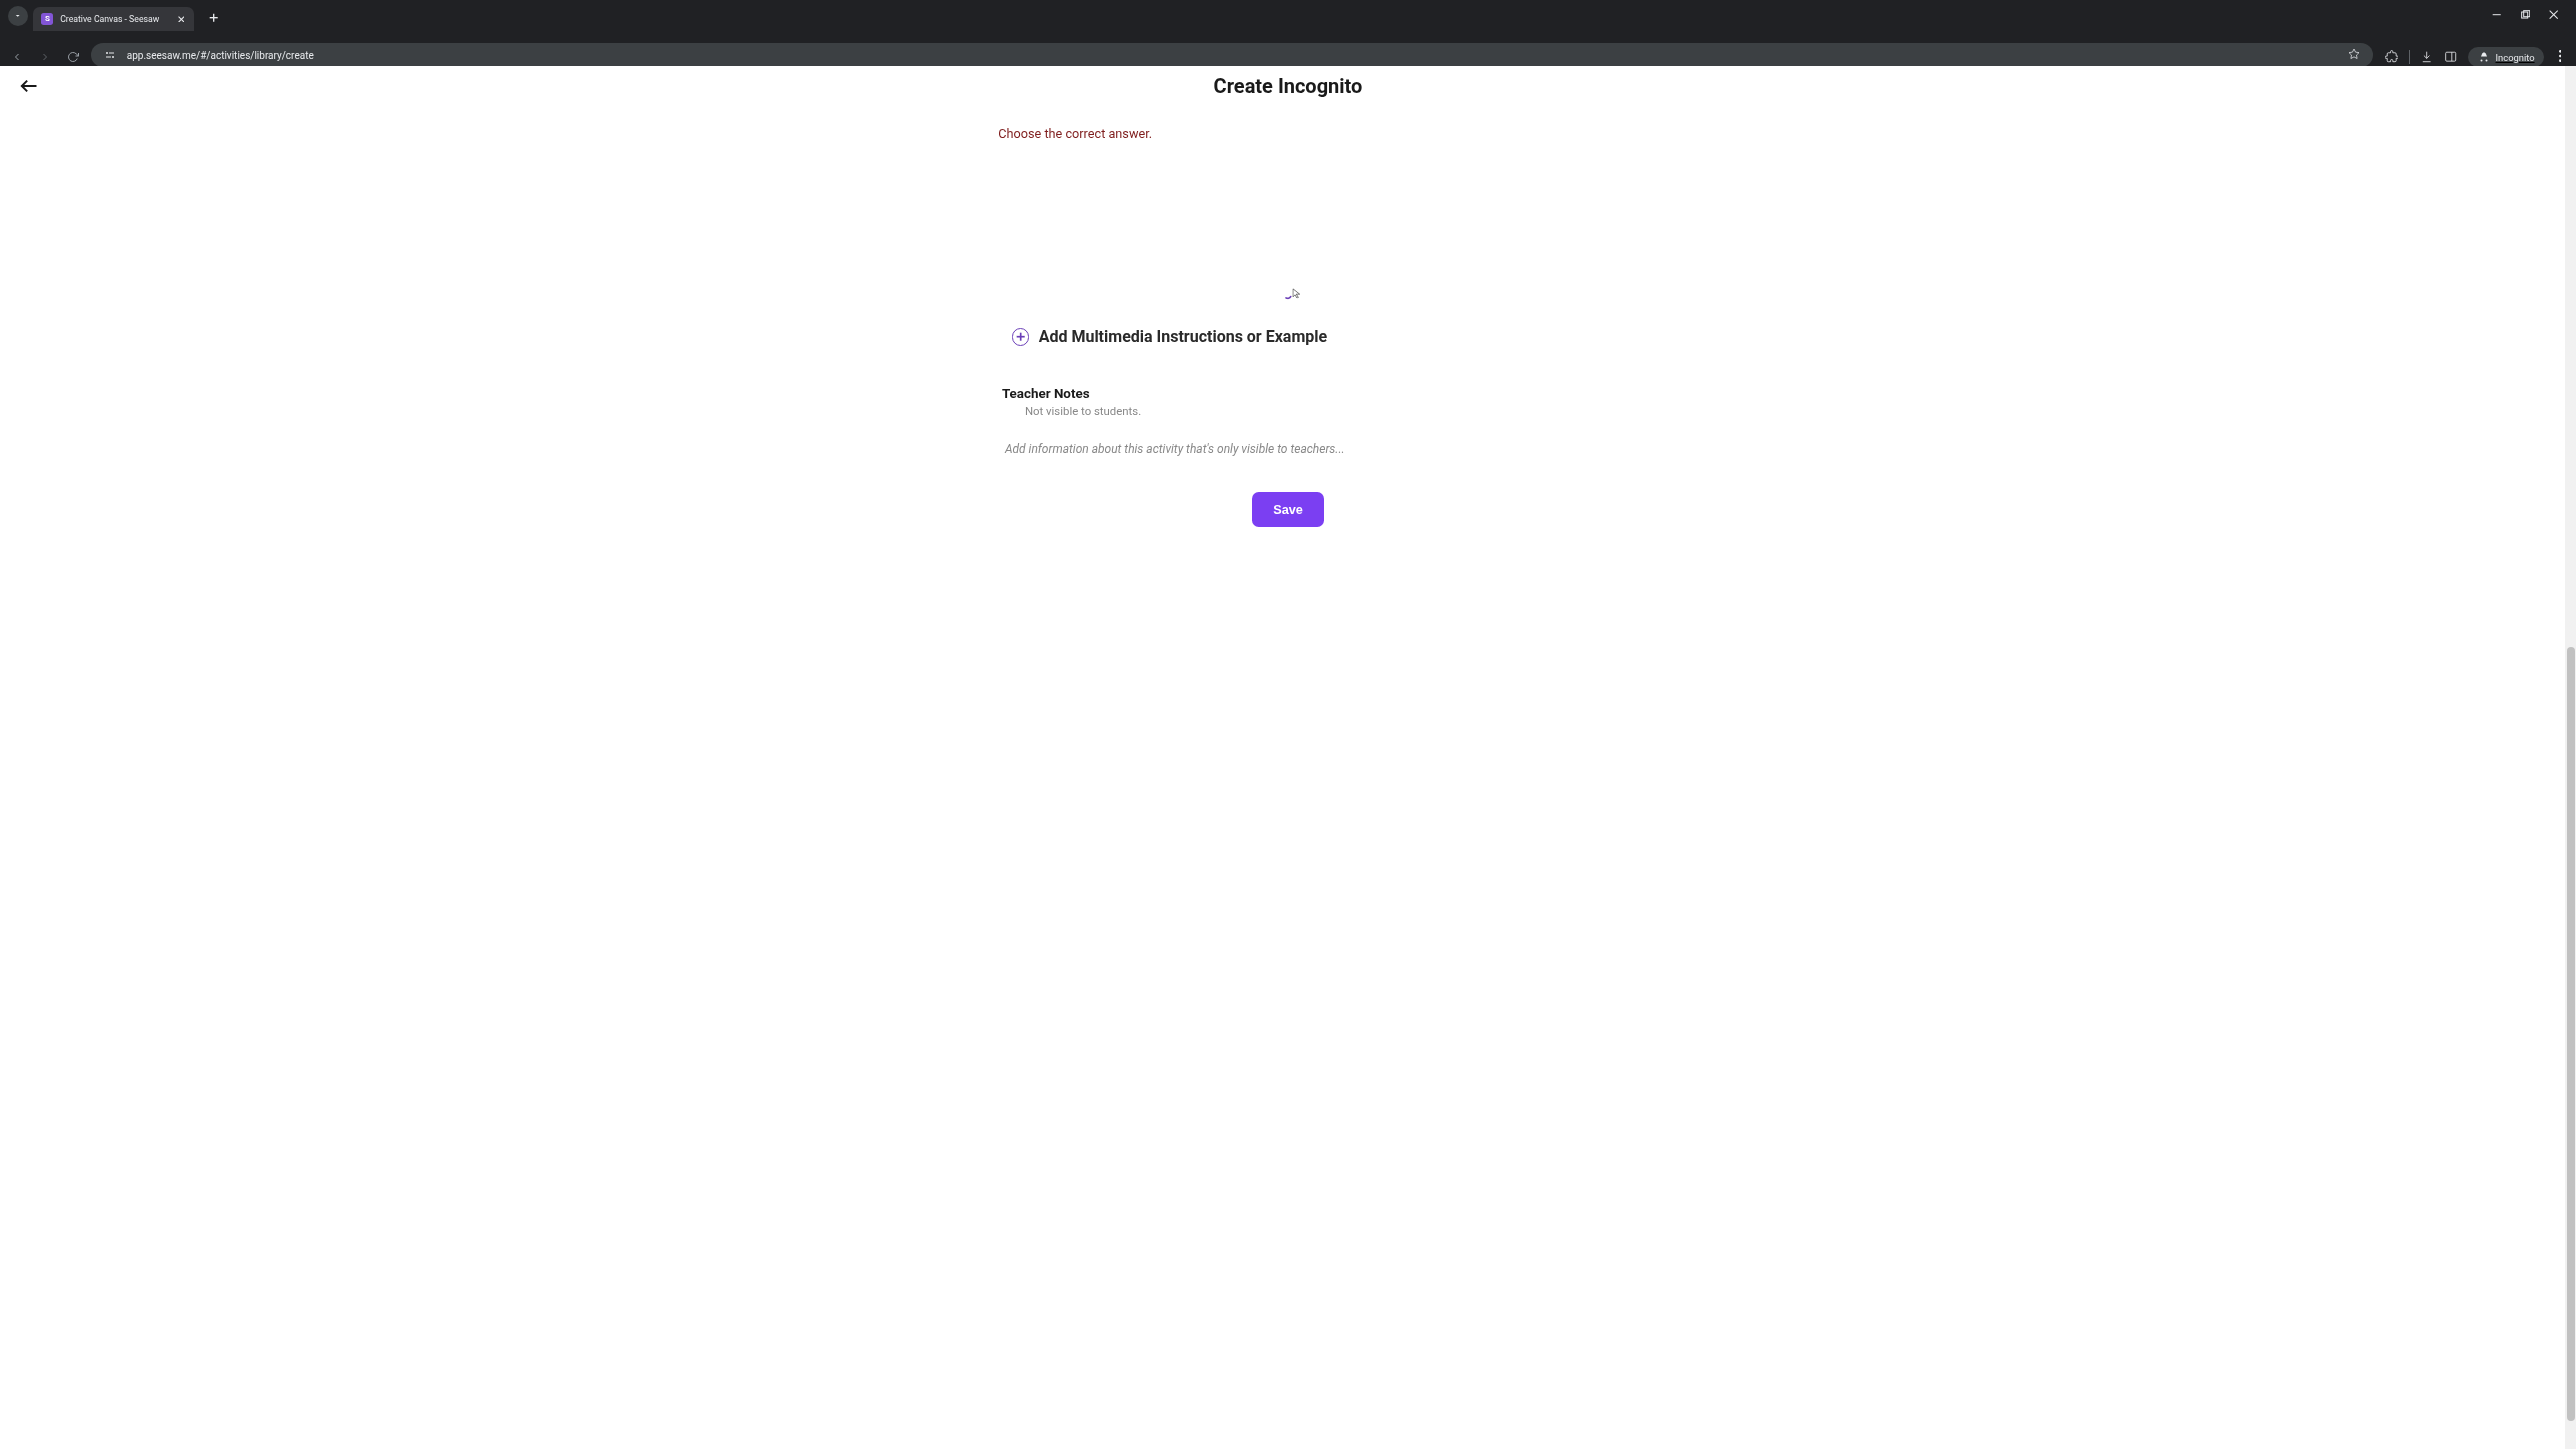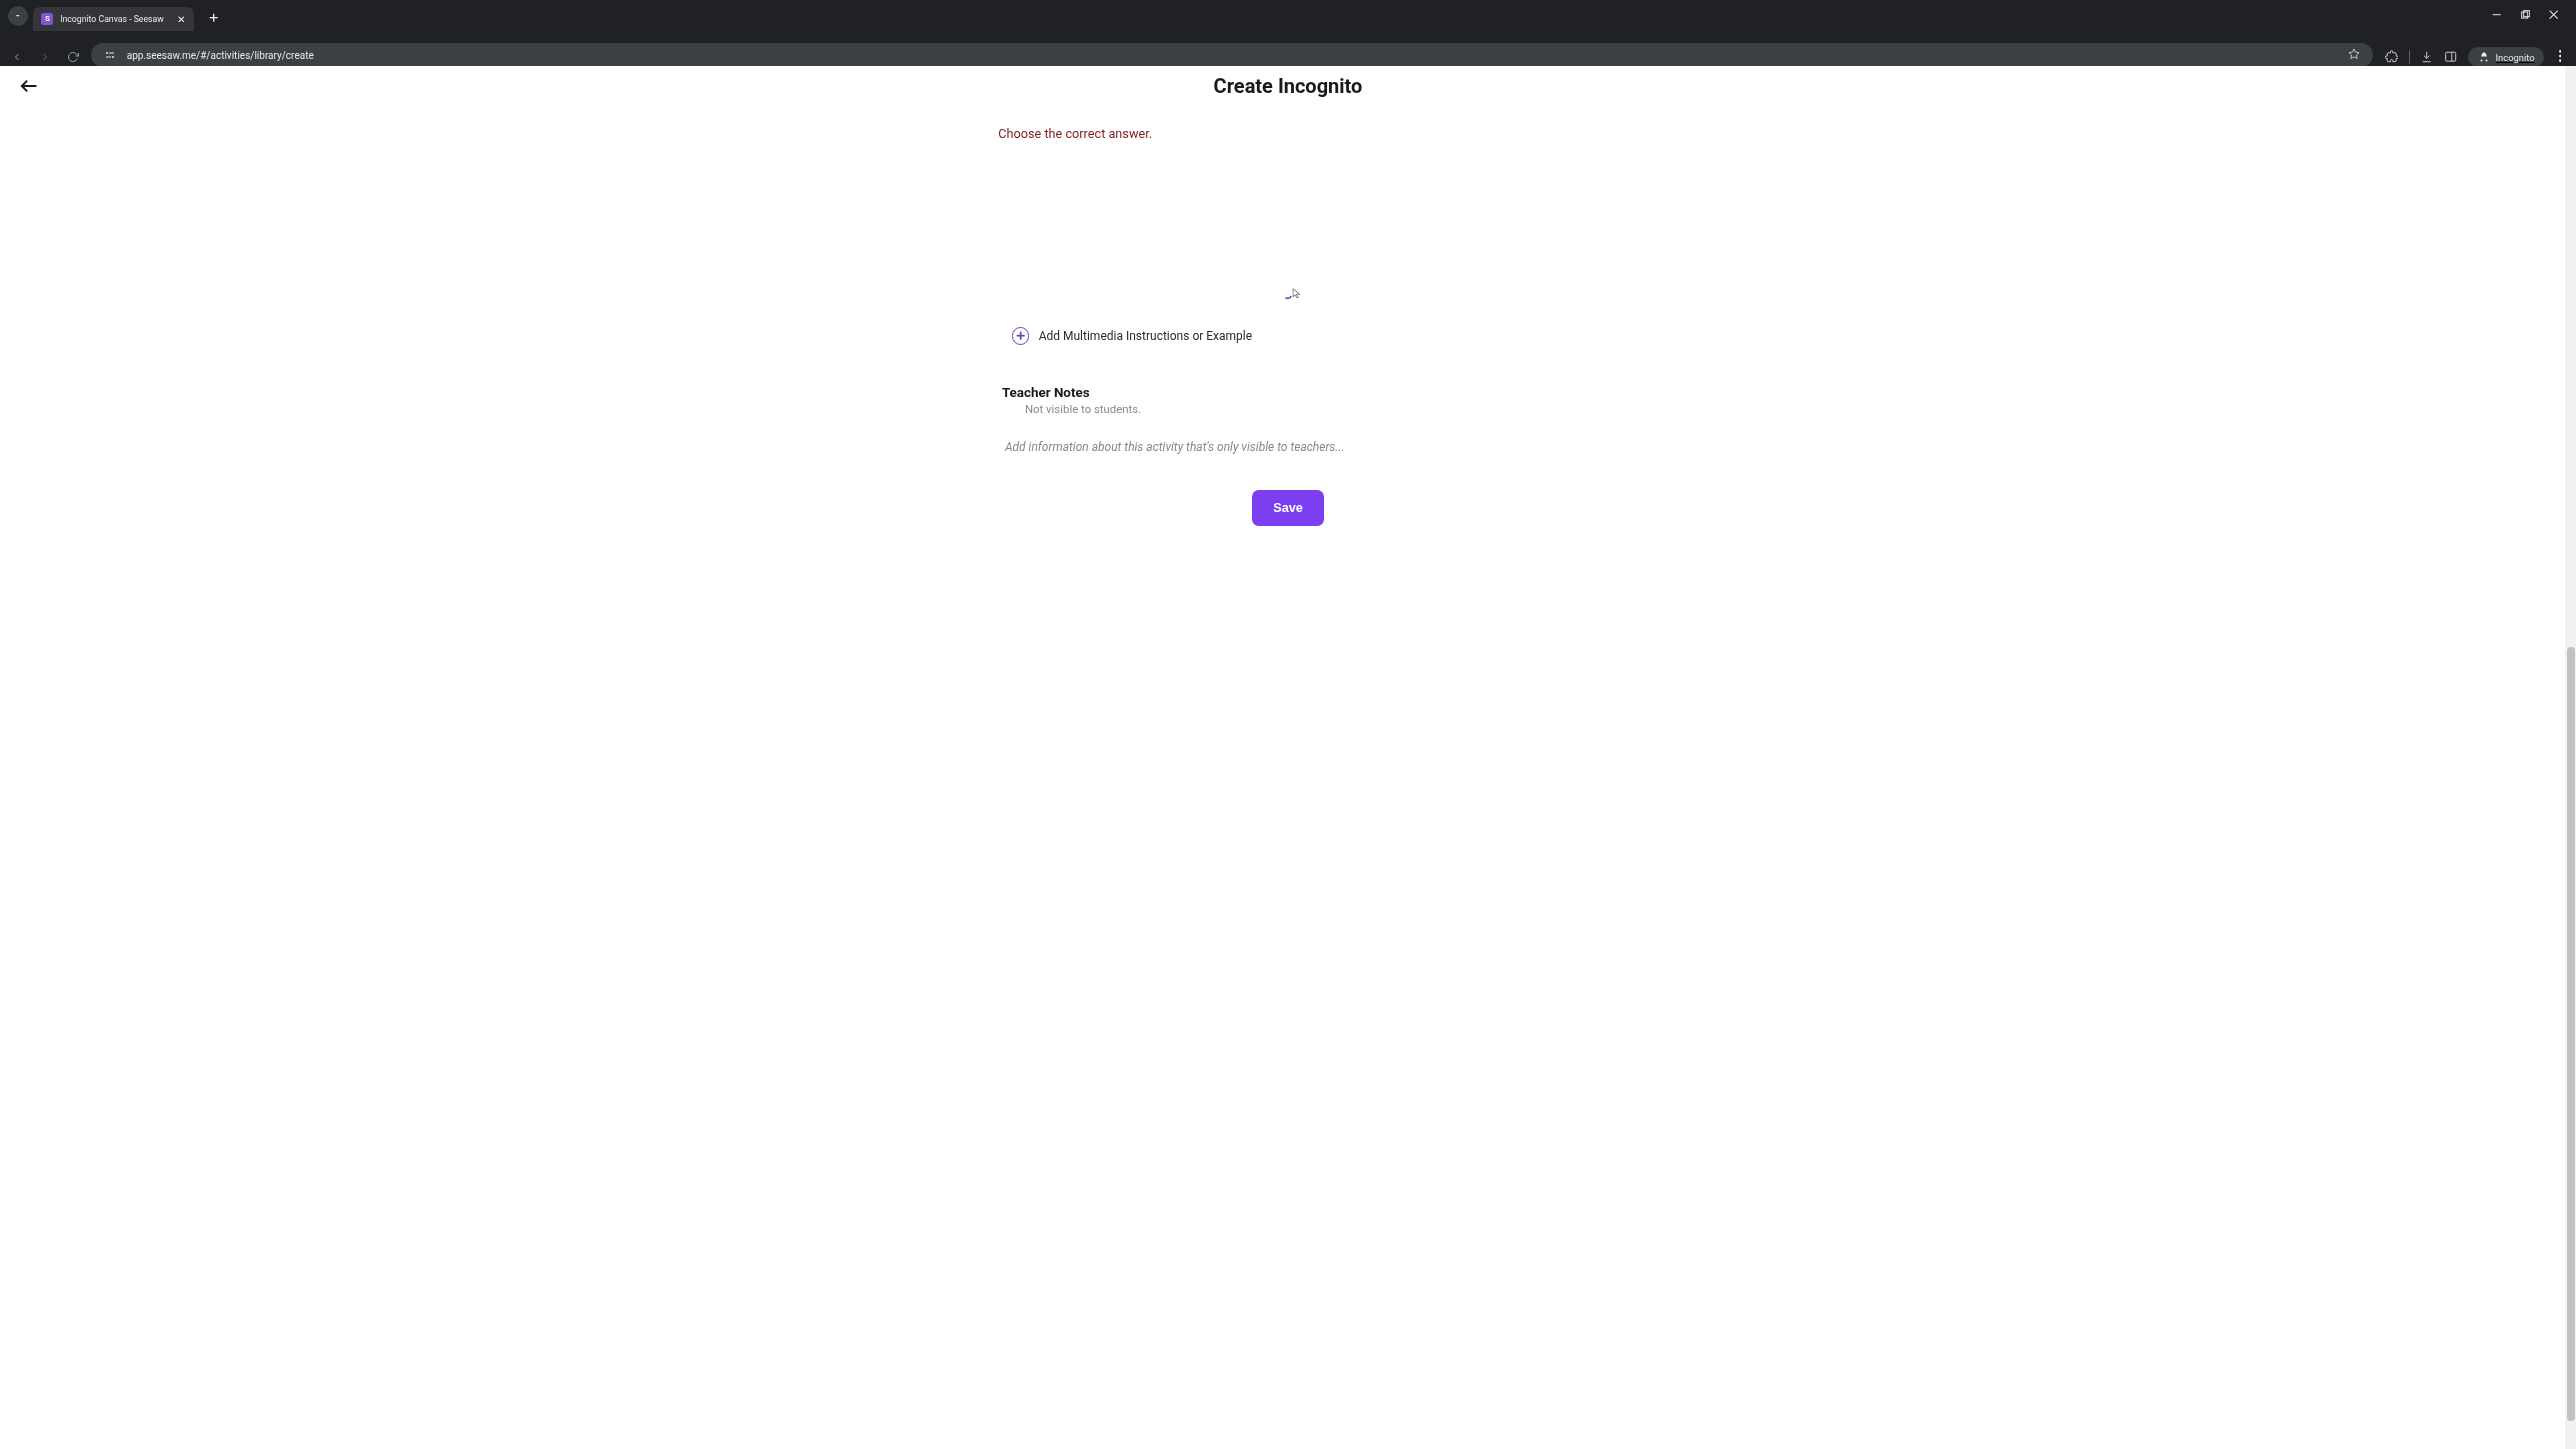--- a/index.html
+++ b/index.html
@@ -288,22 +288,22 @@
       border: 1.3px solid #6b3fb8;
       border-radius: 50%;
       display: flex;
       align-items: center;
       justify-content: center;
     }
     
     .plus-circle svg { width: 9.4px; height: 9.4px; stroke: #6b3fb8; stroke-width: 2.5; }
     
     .multimedia-label {
-      font-size: 12px;
-      font-weight: 400;
+      font-size: 16px;
+      font-weight: 700;
       color: #2a2a2a;
     }
     
     .teacher-notes-section {
       margin-top: 13.4px;
     }
     
     .teacher-notes-heading {
       font-size: 13.4px;
       font-weight: 700;
@@ -366,21 +366,21 @@
 
 <div class="browser-chrome">
   <div class="tab-bar">
     <div class="tab-search-btn">
       <svg viewBox="0 0 24 24">
           <path d="M7 10l5 5 5-5z"></path>
         </svg>
     </div>
     <div class="tab">
       <div class="tab-favicon">S</div>
-      <div class="tab-title">Incognito Canvas - Seesaw</div>
+      <div class="tab-title">Creative Canvas - Seesaw</div>
       <div class="tab-close">
         <svg viewBox="0 0 12 12">
             <line x1="1" y1="1" x2="11" y2="11"></line>
             <line x1="11" y1="1" x2="1" y2="11"></line>
           </svg>
       </div>
     </div>
     <div class="new-tab-btn">
       <svg viewBox="0 0 14 14">
           <line x1="7" y1="1" x2="7" y2="13"></line>

